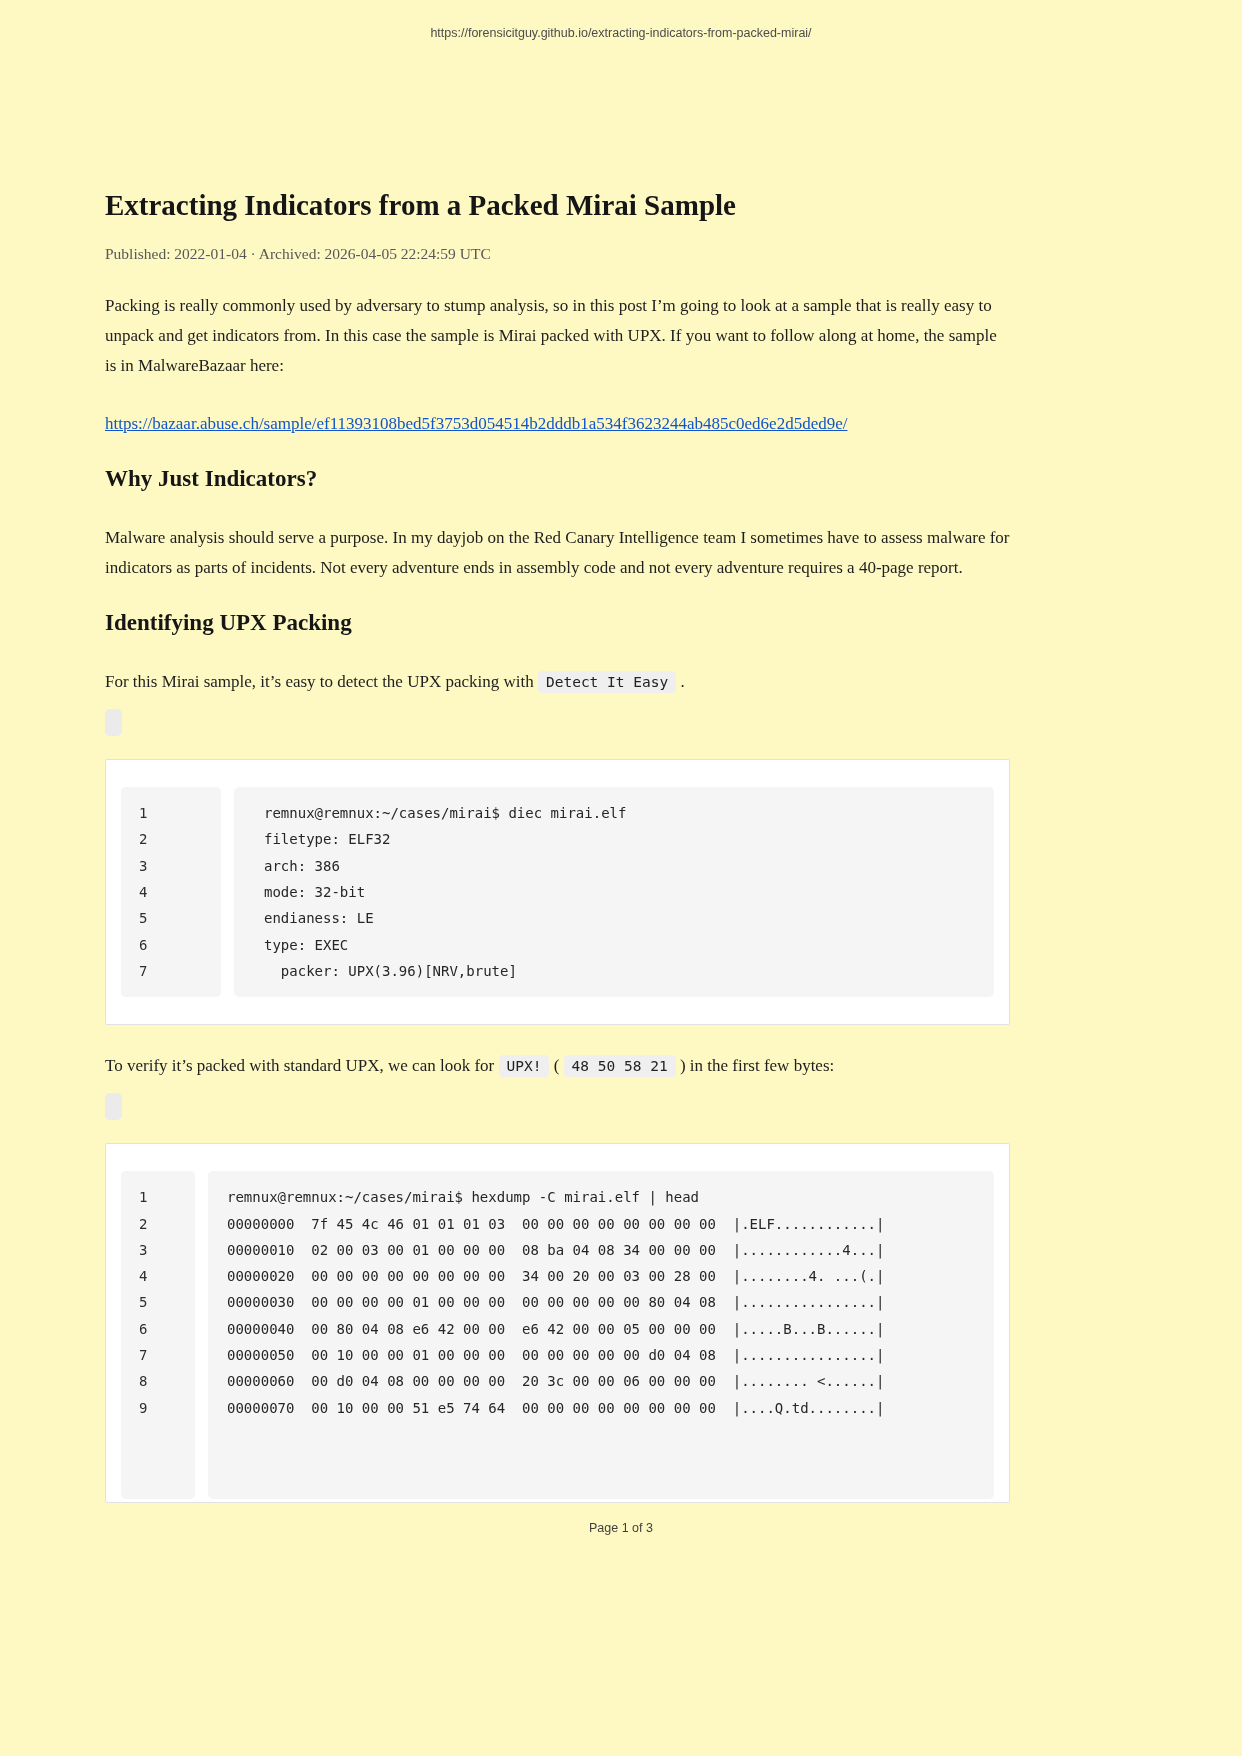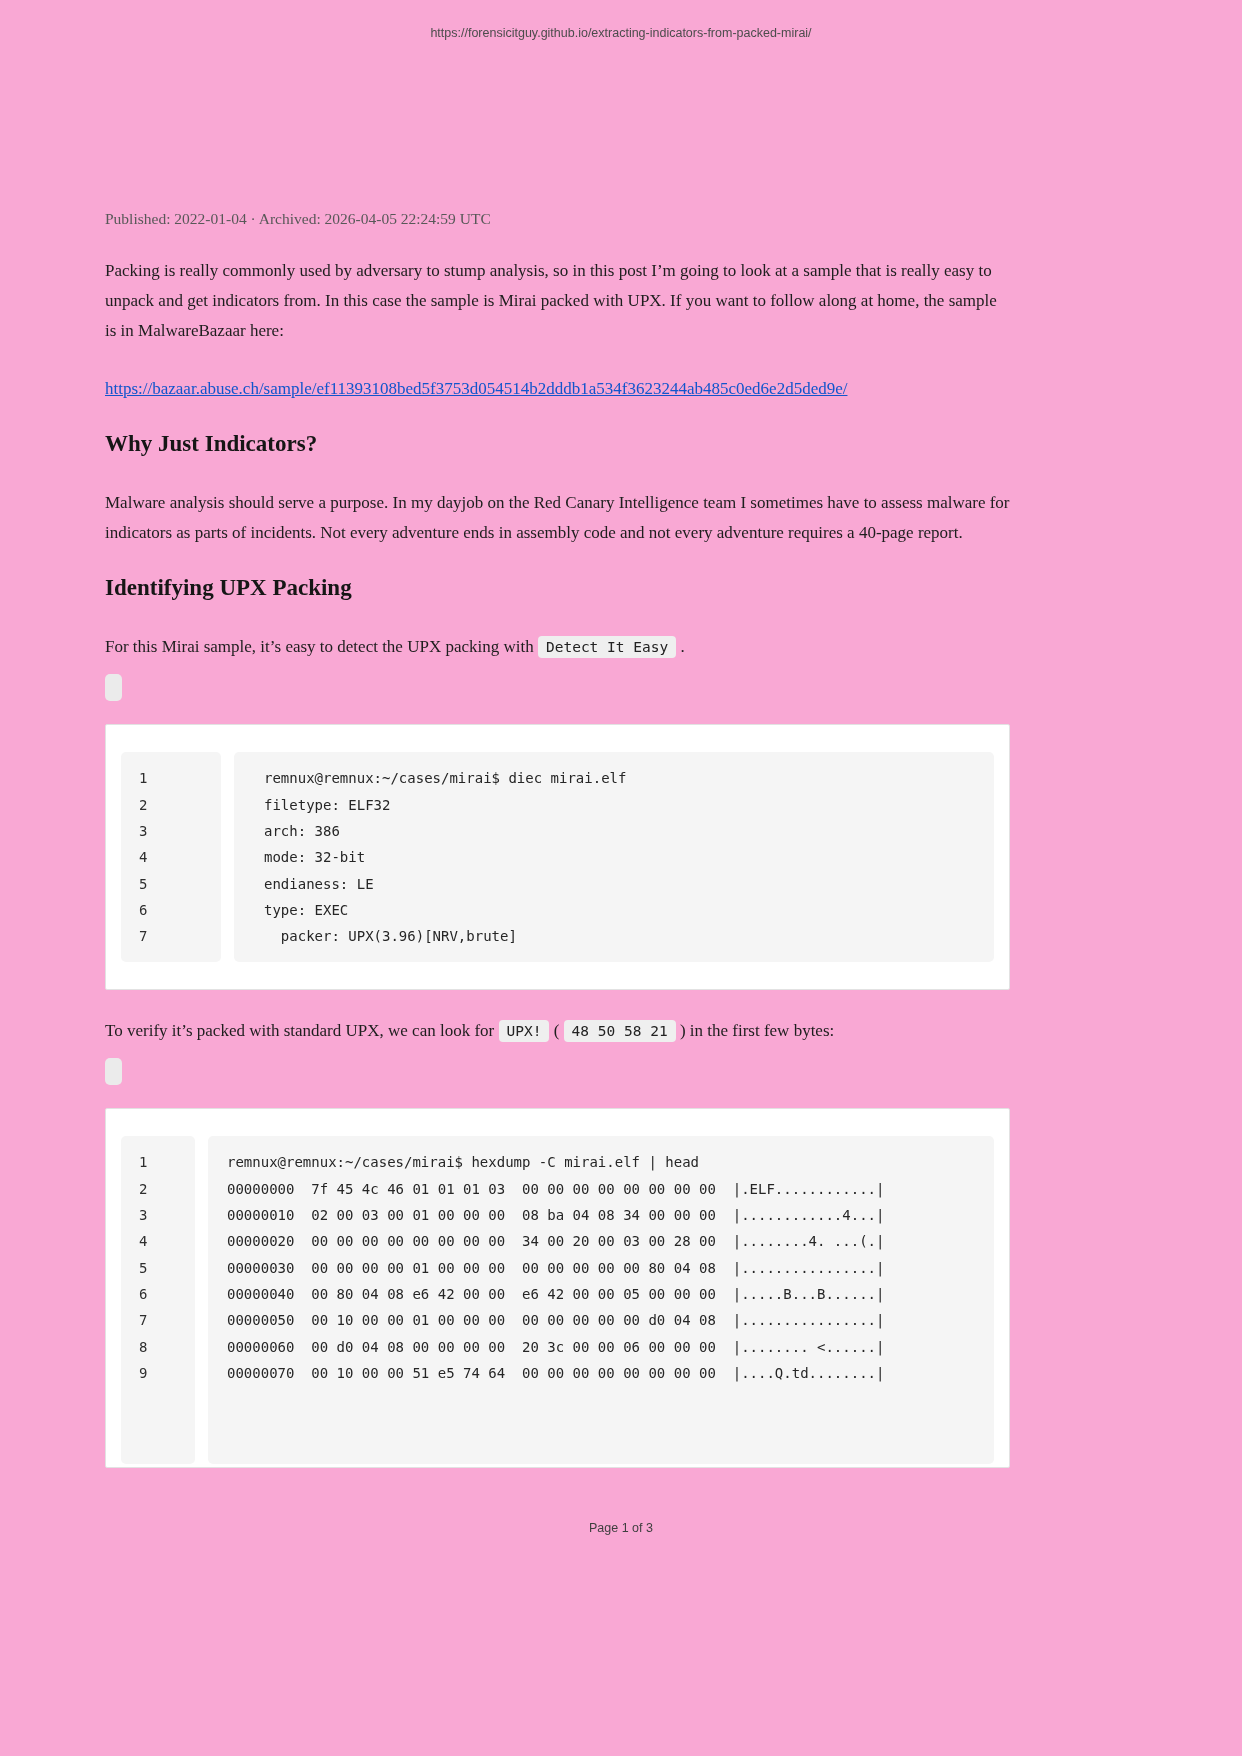--- a/index.html
+++ b/index.html
@@ -1,20 +1,20 @@
 <!DOCTYPE html>
 <html><head>
 <meta charset="utf-8">
 <style>
   * { margin:0; padding:0; box-sizing:border-box; }
   html, body { background:#ffffff; }
   .page {
     position:relative;
     width:1242px; height:1756px;
-    background:#f9a8d4;
+    background:#fef9c3;
     font-family:"Liberation Serif", serif;
     color:#1b1b1b;
     overflow:hidden;
   }
   .print-header {
     position:absolute; top:26px; left:0; right:0;
     text-align:center;
     font-family:"Liberation Sans", sans-serif;
     font-size:12.5px; color:#4c4c4c;
   }
@@ -101,20 +101,21 @@
 </style>
 </head>
 <body>
 
 <div class="page">
 
   <div class="print-header">https://forensicitguy.github.io/extracting-indicators-from-packed-mirai/</div>
 
   <main class="content">
 
+    <h1 class="title">Extracting Indicators from a Packed Mirai Sample</h1>
 
     <p class="meta">Published: 2022-01-04 · Archived: 2026-04-05 22:24:59 UTC</p>
 
     <p class="body-text">Packing is really commonly used by adversary to stump analysis, so in this post I’m going to look at a sample that is really easy to unpack and get indicators from. In this case the sample is Mirai packed with UPX. If you want to follow along at home, the sample is in MalwareBazaar here:</p>
 
     <p class="body-text">
       <a class="link" href="#">https://bazaar.abuse.ch/sample/ef11393108bed5f3753d054514b2dddb1a534f3623244ab485c0ed6e2d5ded9e/</a>
     </p>
 
     <h2 class="h2">Why Just Indicators?</h2>

